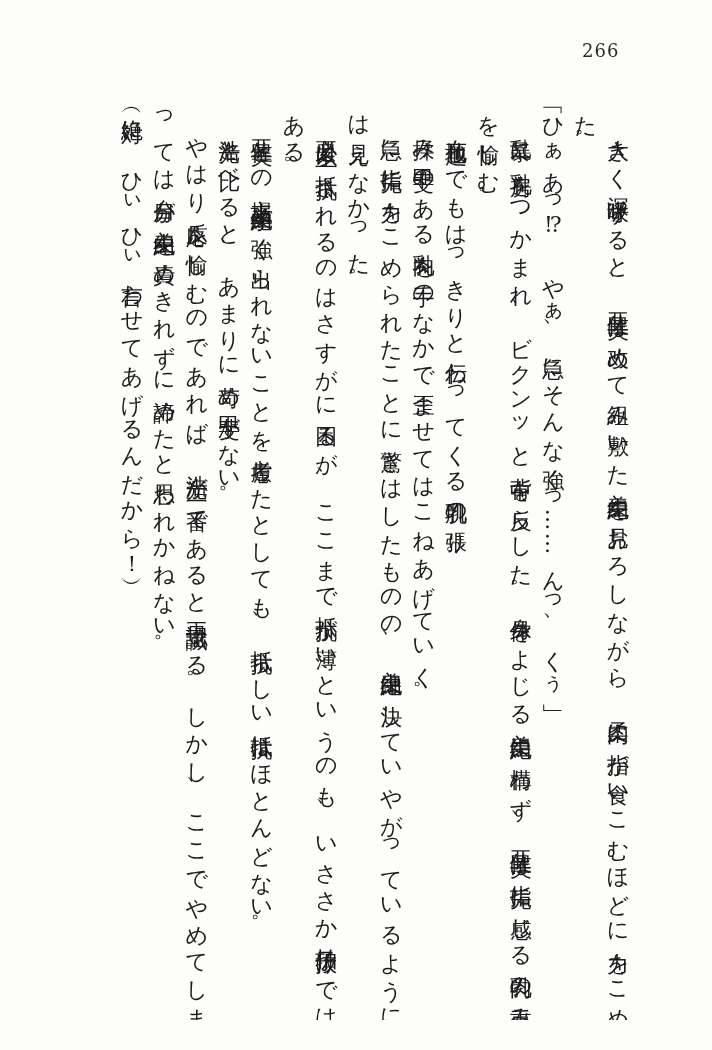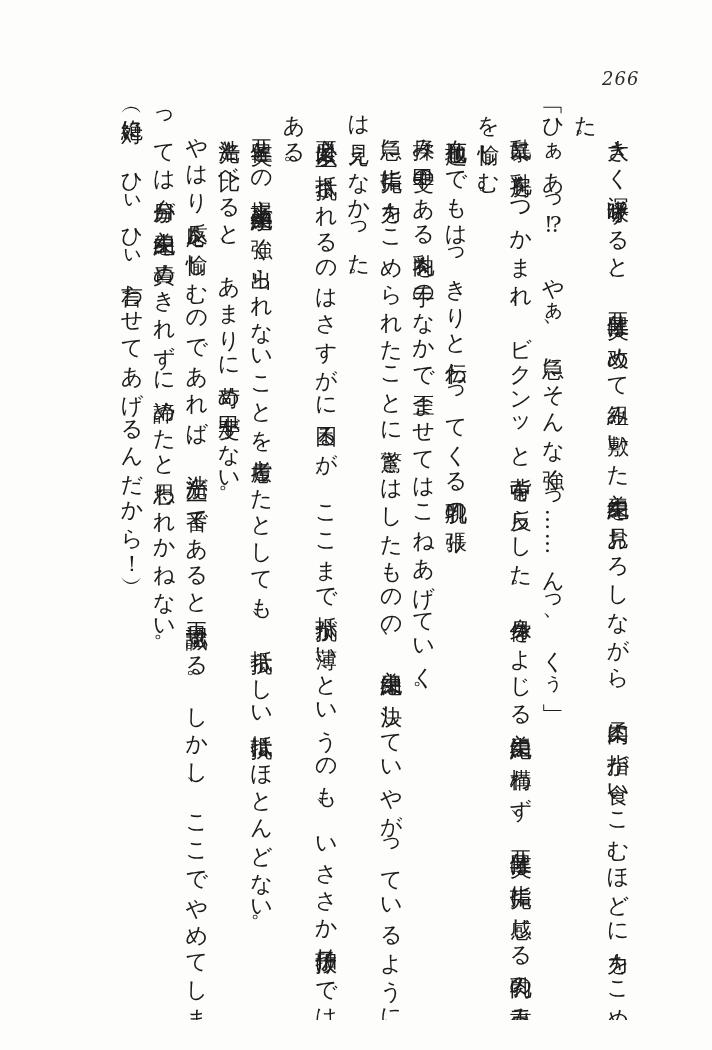--- a/index.html
+++ b/index.html
@@ -15,26 +15,24 @@
   }
   .page {
     position: relative;
     width: 712px;
     height: 1050px;
     background: #fdfdfb;
   }
   .page-number {
     position: absolute;
     top: 40px;
-    left: 602px;
+    left: 582px;
     font-size: 18px;
-    font-style: italic;
     letter-spacing: 1px;
     color: #2a2a2a;
-    margin-top: 28px;
   }
   .text-block {
     position: absolute;
     top: 100px;
     right: 78px;
     height: 920px;
     width: 556px;
     writing-mode: vertical-rl;
     -webkit-writing-mode: vertical-rl;
     text-orientation: mixed;

